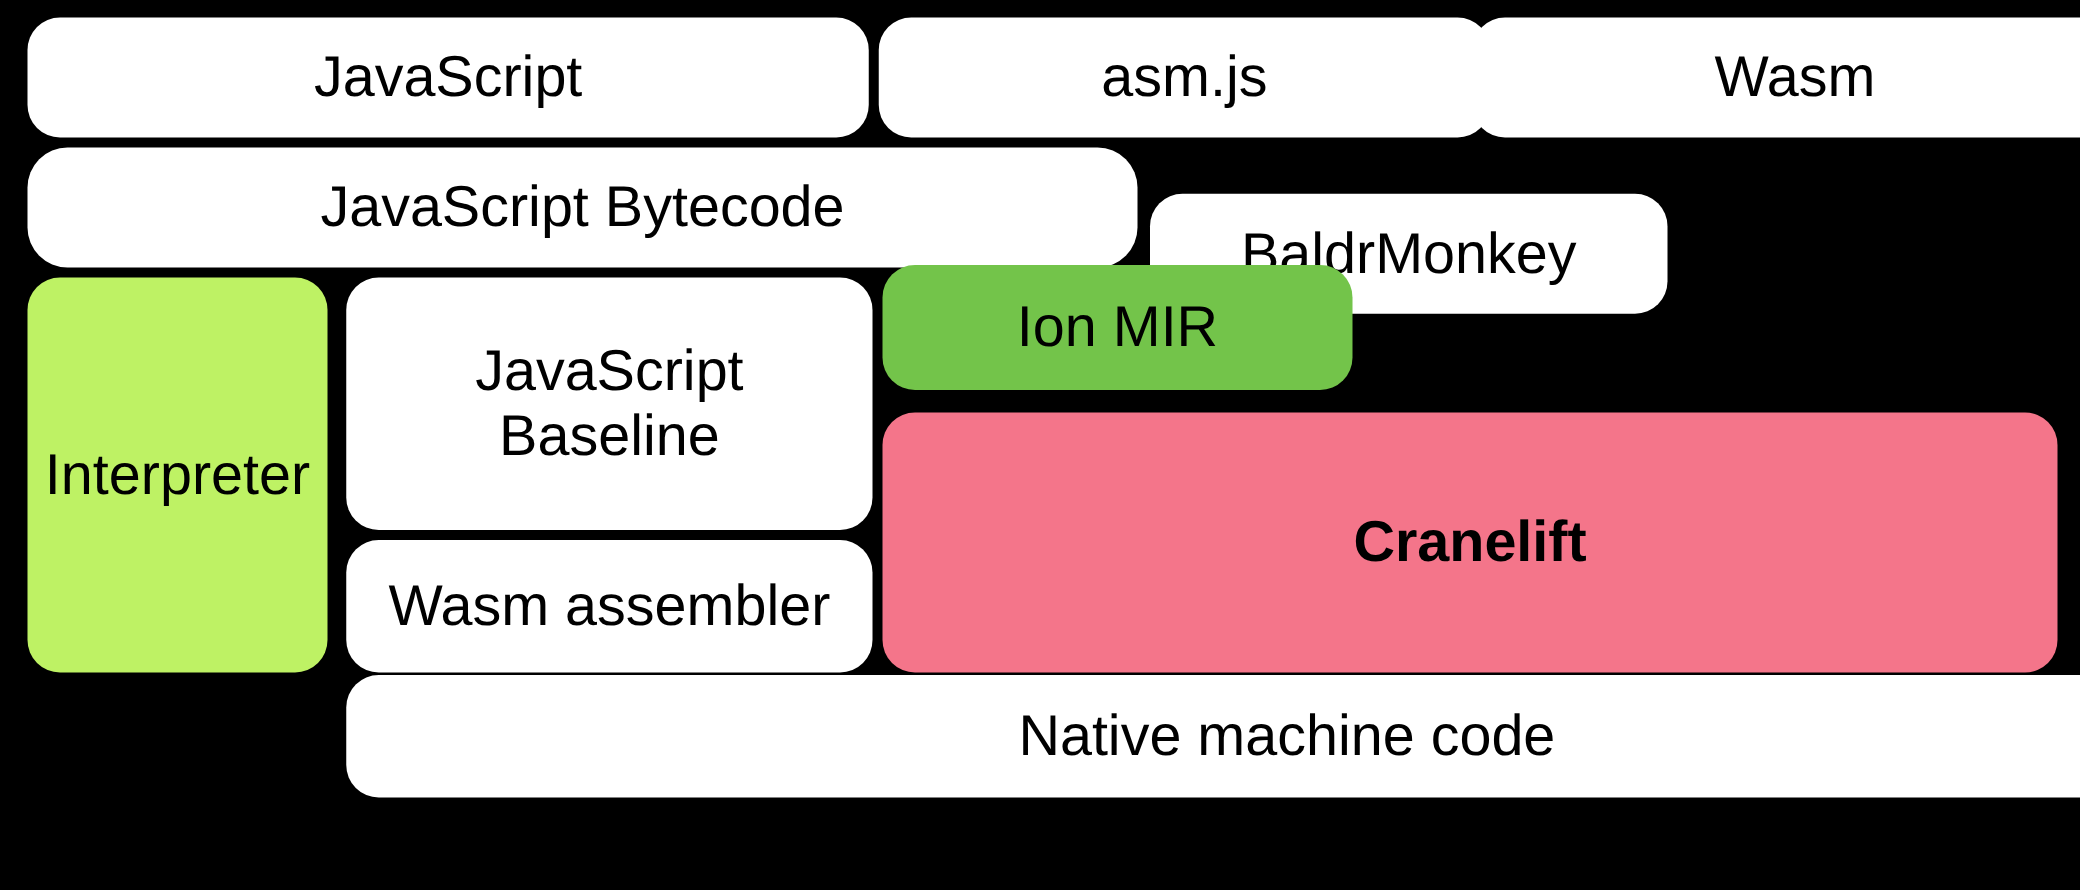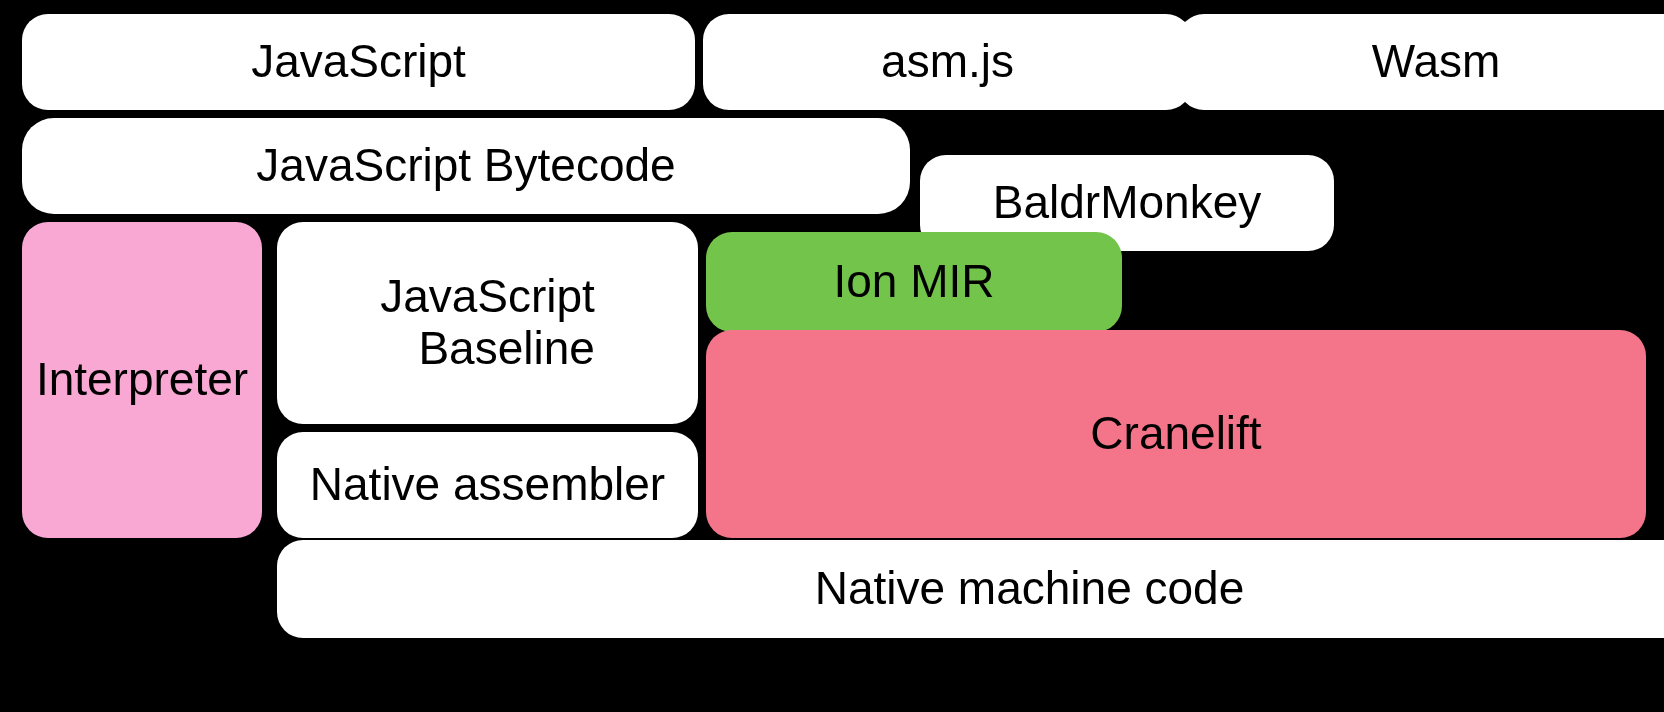--- a/index.html
+++ b/index.html
@@ -22,47 +22,47 @@
   }
   .node {
     position: absolute;
     box-sizing: border-box;
     border-radius: 26px;
     background: #ffffff;
     color: #000000;
     display: flex;
     align-items: center;
     justify-content: center;
-    text-align: right;
+    text-align: center;
     font-size: 46px;
     line-height: 1.12;
     font-weight: 400;
     letter-spacing: 0px;
     white-space: pre-line;
     padding: 14px 8px;
   }
-  .node.gray   { background: #f9a8d4; }
+  .node.gray   { background: #bef264; }
   .node.green  { background: #73c44a; }
   .node.pink   { background: #f4758a; }
 
   
   #n-javascript        { left: 22px;   top: 14px;  width: 673px; height: 96px;  }
   #n-asmjs             { left: 703px;  top: 14px;  width: 489px; height: 96px;  }
   #n-wasm              { left: 1130px; top: 14px;  width: 516px; height: 96px; margin-left: 48px;  }
 
   
   #n-js-bytecode       { left: 22px;   top: 118px; width: 888px; height: 96px; border-radius: 32px;  }
   #n-baldrmonkey       { left: 920px;  top: 118px; width: 414px; height: 96px; margin-top: 37px;  }
 
   
   #n-interpreter       { left: 22px;   top: 222px; width: 240px; height: 316px; }
   #n-js-baseline       { left: 277px;  top: 222px; width: 421px; height: 202px; }
   #n-macro-assembler   { left: 277px;  top: 432px; width: 421px; height: 106px; }
-  #n-ion-mir           { left: 706px;  top: 232px; width: 416px; height: 100px; }
-  #n-cranelift         { left: 706px;  top: 330px; width: 940px; height: 208px; }
+  #n-ion-mir           { left: 706px;  top: 212px; width: 376px; height: 100px; }
+  #n-cranelift         { left: 706px;  top: 330px; width: 940px; height: 208px; font-weight: bold; }
 
   
   #n-native-machine-code { left: 277px; top: 540px; width: 1505px; height: 98px; }
 </style>
 </head>
 <body>
 
 <div id="diagram">
 
   <div class="node" id="n-javascript">JavaScript</div>
@@ -73,21 +73,21 @@
 
   <div class="node" id="n-js-bytecode">JavaScript Bytecode</div>
 
   <div class="node" id="n-baldrmonkey">BaldrMonkey</div>
 
   <div class="node gray" id="n-interpreter">Interpreter</div>
 
   <div class="node" id="n-js-baseline">JavaScript
 Baseline</div>
 
-  <div class="node" id="n-macro-assembler">Native assembler</div>
+  <div class="node" id="n-macro-assembler">Wasm assembler</div>
 
   <div class="node green" id="n-ion-mir">Ion MIR</div>
 
   <div class="node pink" id="n-cranelift">Cranelift</div>
 
   <div class="node" id="n-native-machine-code">Native machine code</div>
 
 </div>
 
 </body></html>

